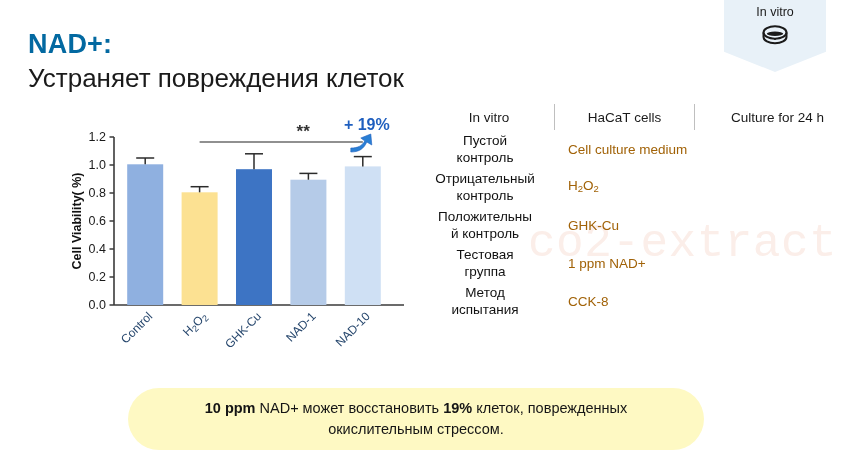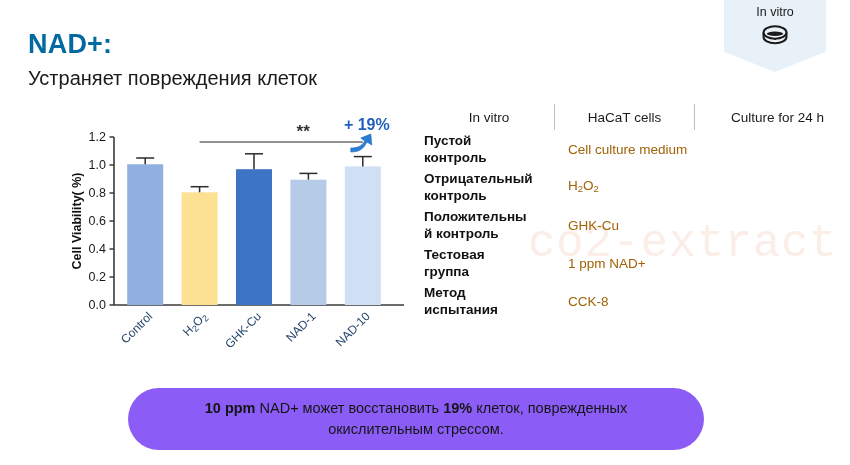--- a/index.html
+++ b/index.html
@@ -48,21 +48,21 @@
     top: 28px;
   }
   #headline .h-main {
     font-size: 27px;
     font-weight: bold;
     letter-spacing: 0.2px;
     line-height: 32px;
     color: #0369a1;
   }
   #headline .h-sub {
-    font-size: 20px;
+    font-size: 26px;
     font-weight: normal;
     line-height: 30px;
     margin-top: 3px;
     color: #1a1a1a;
   }
 
   
   #chart {
     position: absolute;
     left: 60px;
@@ -112,24 +112,24 @@
   #info-table .th-2 { width: 140px; border-left: 1px solid #bfbfbf; }
   #info-table .th-3 { width: 150px; border-left: 1px solid #bfbfbf; padding-left: 16px; }
 
   #info-table .trow {
     display: flex;
     align-items: center;
     min-height: 38px;
   }
   #info-table .cell-label {
     width: 128px;
-    text-align: left;
+    text-align: center;
     padding-right: 6px;
     box-sizing: border-box;
-    font-weight: bold;
+    font-weight: normal;
     font-size: 13.5px;
     line-height: 17px;
     color: #111111;
   }
   #info-table .cell-value {
     padding-left: 16px;
     font-size: 13.5px;
     line-height: 17px;
     color: #a16207;
   }
@@ -138,21 +138,21 @@
     vertical-align: -0.25em;
   }
 
   
   #caption {
     position: absolute;
     left: 128px;
     top: 388px;
     width: 576px;
     height: 62px;
-    background: #8b5cf6;
+    background: #fef9c3;
     border-radius: 31px;
     display: flex;
     align-items: center;
     justify-content: center;
     text-align: center;
     box-sizing: border-box;
     padding: 0 26px;
   }
   #caption .cap-text {
     font-size: 14.5px;

